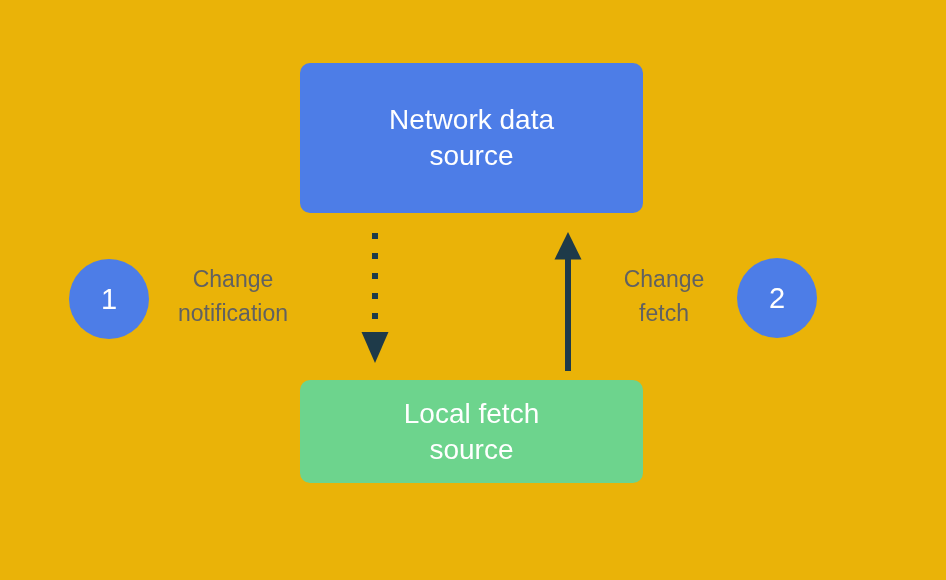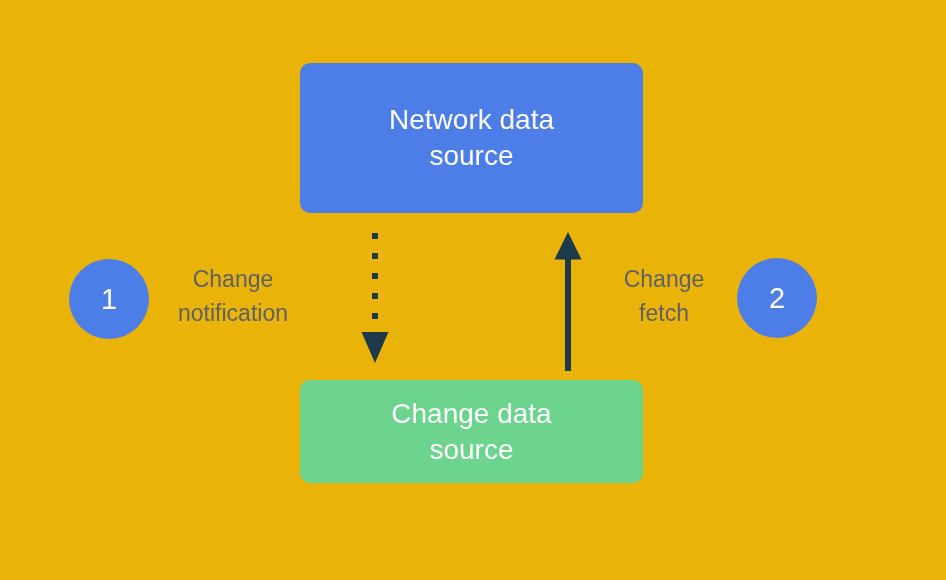--- a/index.html
+++ b/index.html
@@ -100,21 +100,21 @@
       <polygon class="arrow-head" points="554.5,259.5 581.5,259.5 568,232"></polygon>
     </g>
   </svg>
 
   <div class="node node-network">
     <span class="node-label">Network data
 source</span>
   </div>
 
   <div class="node node-local">
-    <span class="node-label">Change data
+    <span class="node-label">Local fetch
 source</span>
   </div>
 
   <div class="badge badge-1">
     <span>1</span>
   </div>
 
   <div class="side-label side-label-left">Change
 notification</div>
 

